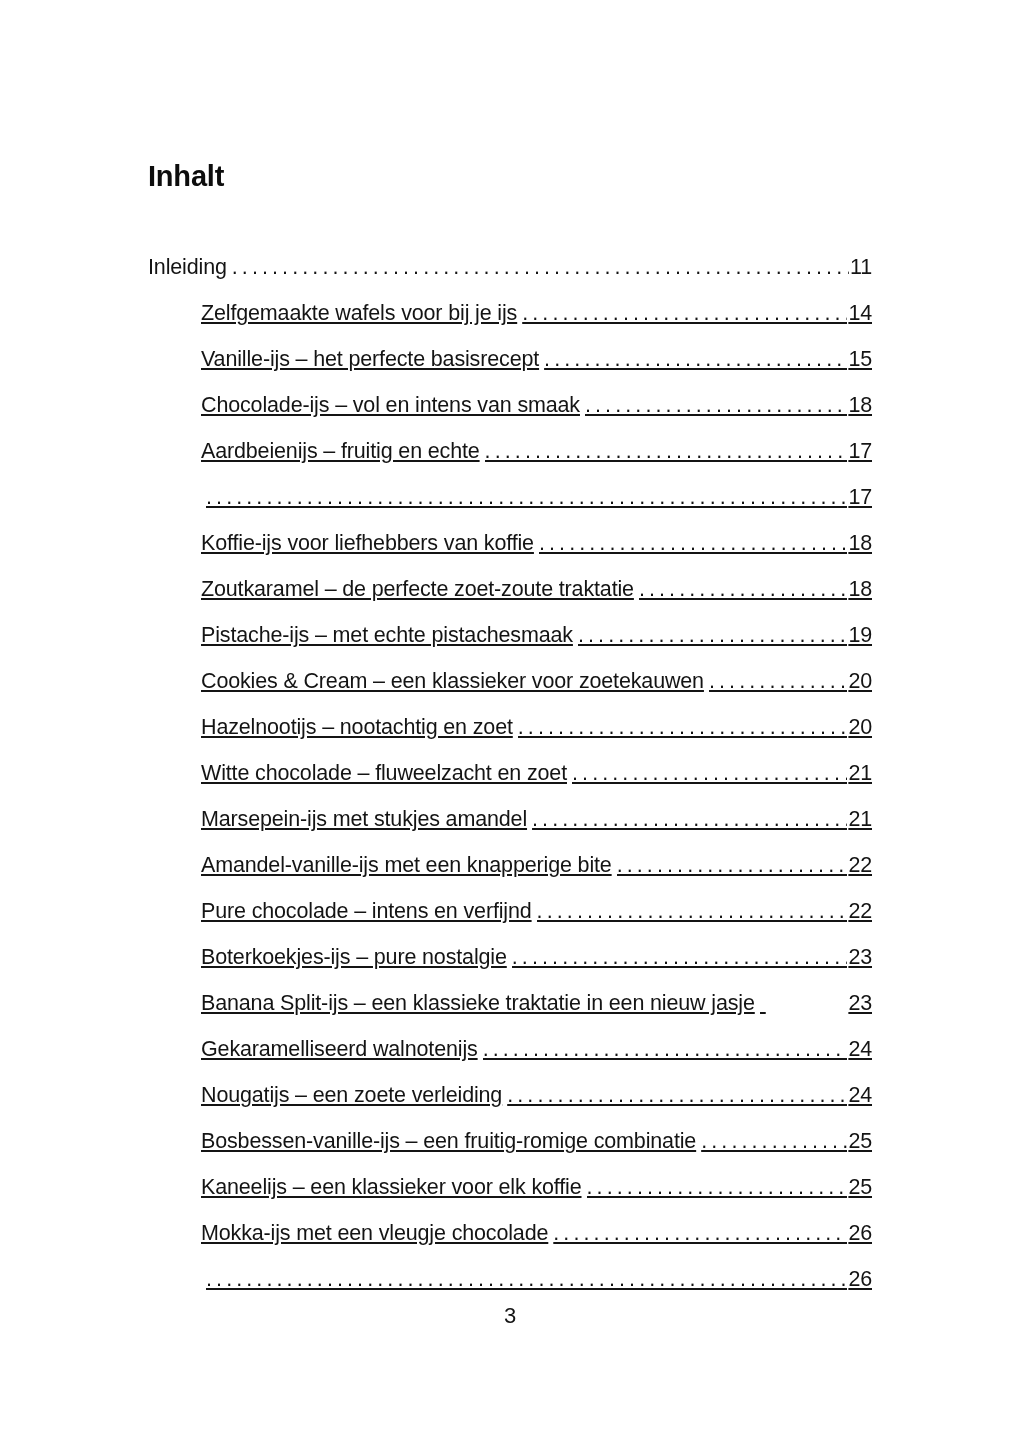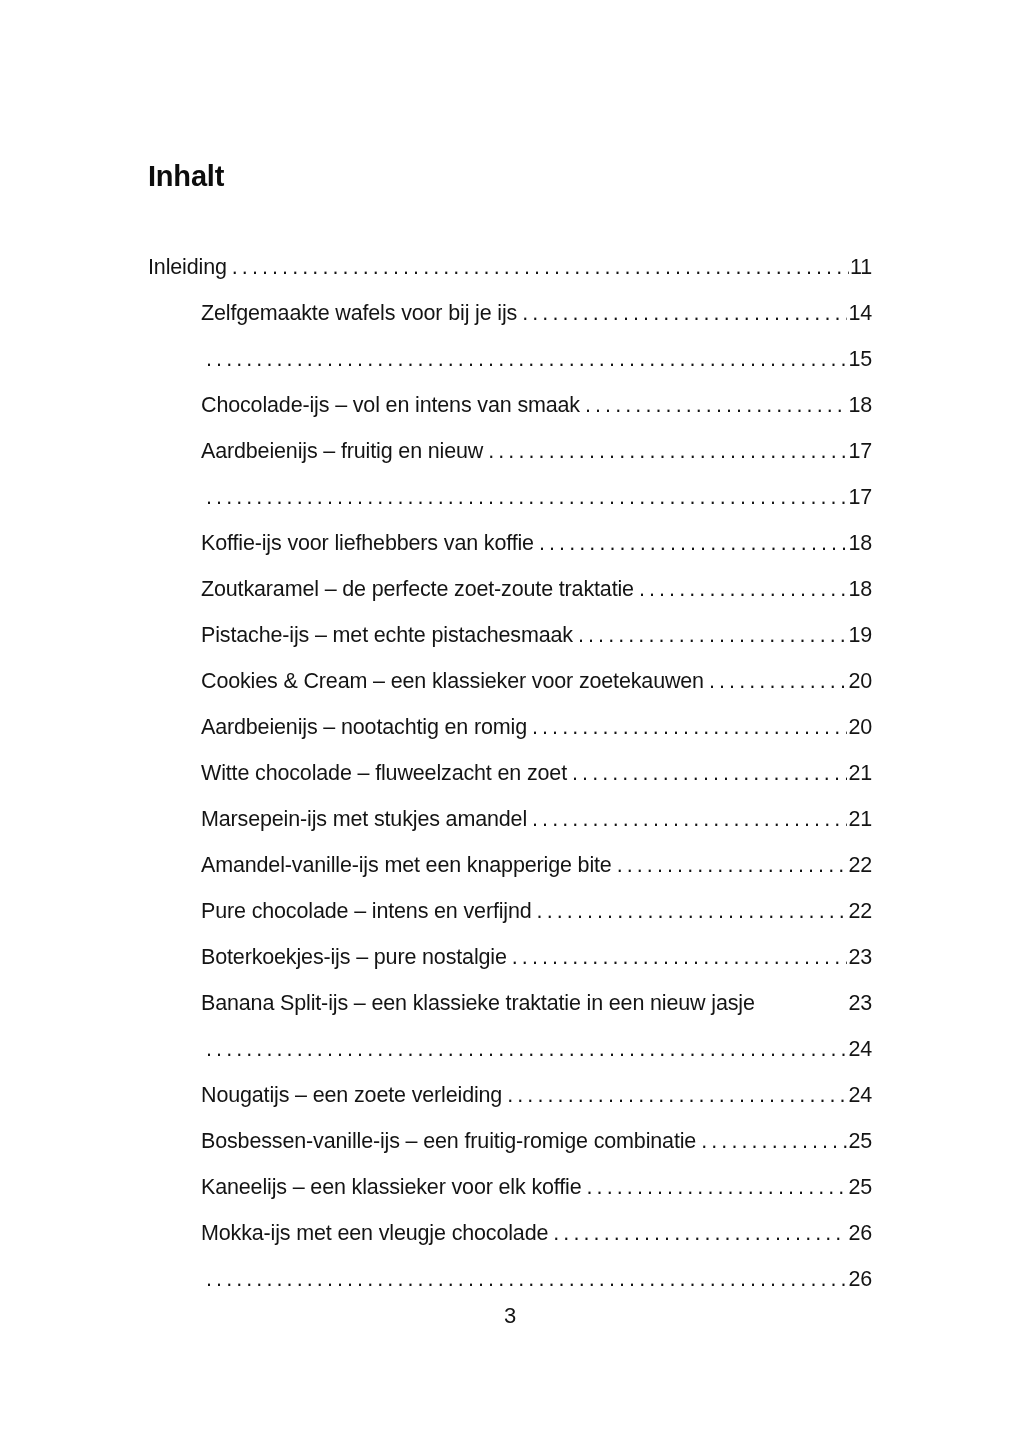--- a/index.html
+++ b/index.html
@@ -47,20 +47,21 @@
     width: 100%;
     height: 46px;
     font-size: 21.5px;
     line-height: 46px;
     color: #141414;
     letter-spacing: -0.15px;
     box-sizing: border-box;
   }
   .toc-entry.level-2 {
     padding-left: 53px;
+    text-decoration: underline;
   }
 
   .entry-title {
     white-space: nowrap;
     flex: 0 0 auto;
   }
 
   .leader {
     flex: 1 1 auto;
     overflow: hidden;
@@ -105,30 +106,31 @@
         <span class="entry-title">Inleiding</span>
         <span class="leader" aria-hidden="true">.................................................................................................................................</span>
         <span class="entry-page">11</span>
       </div>
       <div class="toc-entry level-2">
         <span class="entry-title">Zelfgemaakte wafels voor bij je ijs</span>
         <span class="leader" aria-hidden="true">.................................................................................................................................</span>
         <span class="entry-page">14</span>
       </div>
       <div class="toc-entry level-2">
+        <span class="entry-title">Vanille-ijs – het perfecte basisrecept</span>
         <span class="leader" aria-hidden="true">.................................................................................................................................</span>
         <span class="entry-page">15</span>
       </div>
       <div class="toc-entry level-2">
         <span class="entry-title">Chocolade-ijs – vol en intens van smaak</span>
         <span class="leader" aria-hidden="true">.................................................................................................................................</span>
         <span class="entry-page">18</span>
       </div>
       <div class="toc-entry level-2">
-        <span class="entry-title">Aardbeienijs – fruitig en nieuw</span>
+        <span class="entry-title">Aardbeienijs – fruitig en echte</span>
         <span class="leader" aria-hidden="true">.................................................................................................................................</span>
         <span class="entry-page">17</span>
       </div>
       <div class="toc-entry level-2">
         <span class="leader" aria-hidden="true">.................................................................................................................................</span>
         <span class="entry-page">17</span>
       </div>
       <div class="toc-entry level-2">
         <span class="entry-title">Koffie-ijs voor liefhebbers van koffie</span>
         <span class="leader" aria-hidden="true">.................................................................................................................................</span>
@@ -143,21 +145,21 @@
         <span class="entry-title">Pistache-ijs – met echte pistachesmaak</span>
         <span class="leader" aria-hidden="true">.................................................................................................................................</span>
         <span class="entry-page">19</span>
       </div>
       <div class="toc-entry level-2">
         <span class="entry-title">Cookies &amp; Cream – een klassieker voor zoetekauwen</span>
         <span class="leader" aria-hidden="true">.................................................................................................................................</span>
         <span class="entry-page">20</span>
       </div>
       <div class="toc-entry level-2">
-        <span class="entry-title">Aardbeienijs – nootachtig en romig</span>
+        <span class="entry-title">Hazelnootijs – nootachtig en zoet</span>
         <span class="leader" aria-hidden="true">.................................................................................................................................</span>
         <span class="entry-page">20</span>
       </div>
       <div class="toc-entry level-2">
         <span class="entry-title">Witte chocolade – fluweelzacht en zoet</span>
         <span class="leader" aria-hidden="true">.................................................................................................................................</span>
         <span class="entry-page">21</span>
       </div>
       <div class="toc-entry level-2">
         <span class="entry-title">Marsepein-ijs met stukjes amandel</span>
@@ -178,20 +180,21 @@
         <span class="entry-title">Boterkoekjes-ijs – pure nostalgie</span>
         <span class="leader" aria-hidden="true">.................................................................................................................................</span>
         <span class="entry-page">23</span>
       </div>
       <div class="toc-entry level-2">
         <span class="entry-title">Banana Split-ijs – een klassieke traktatie in een nieuw jasje</span>
         <span class="leader no-dots" aria-hidden="true">&nbsp;</span>
         <span class="entry-page">23</span>
       </div>
       <div class="toc-entry level-2">
+        <span class="entry-title">Gekaramelliseerd walnotenijs</span>
         <span class="leader" aria-hidden="true">.................................................................................................................................</span>
         <span class="entry-page">24</span>
       </div>
       <div class="toc-entry level-2">
         <span class="entry-title">Nougatijs – een zoete verleiding</span>
         <span class="leader" aria-hidden="true">.................................................................................................................................</span>
         <span class="entry-page">24</span>
       </div>
       <div class="toc-entry level-2">
         <span class="entry-title">Bosbessen-vanille-ijs – een fruitig-romige combinatie</span>

